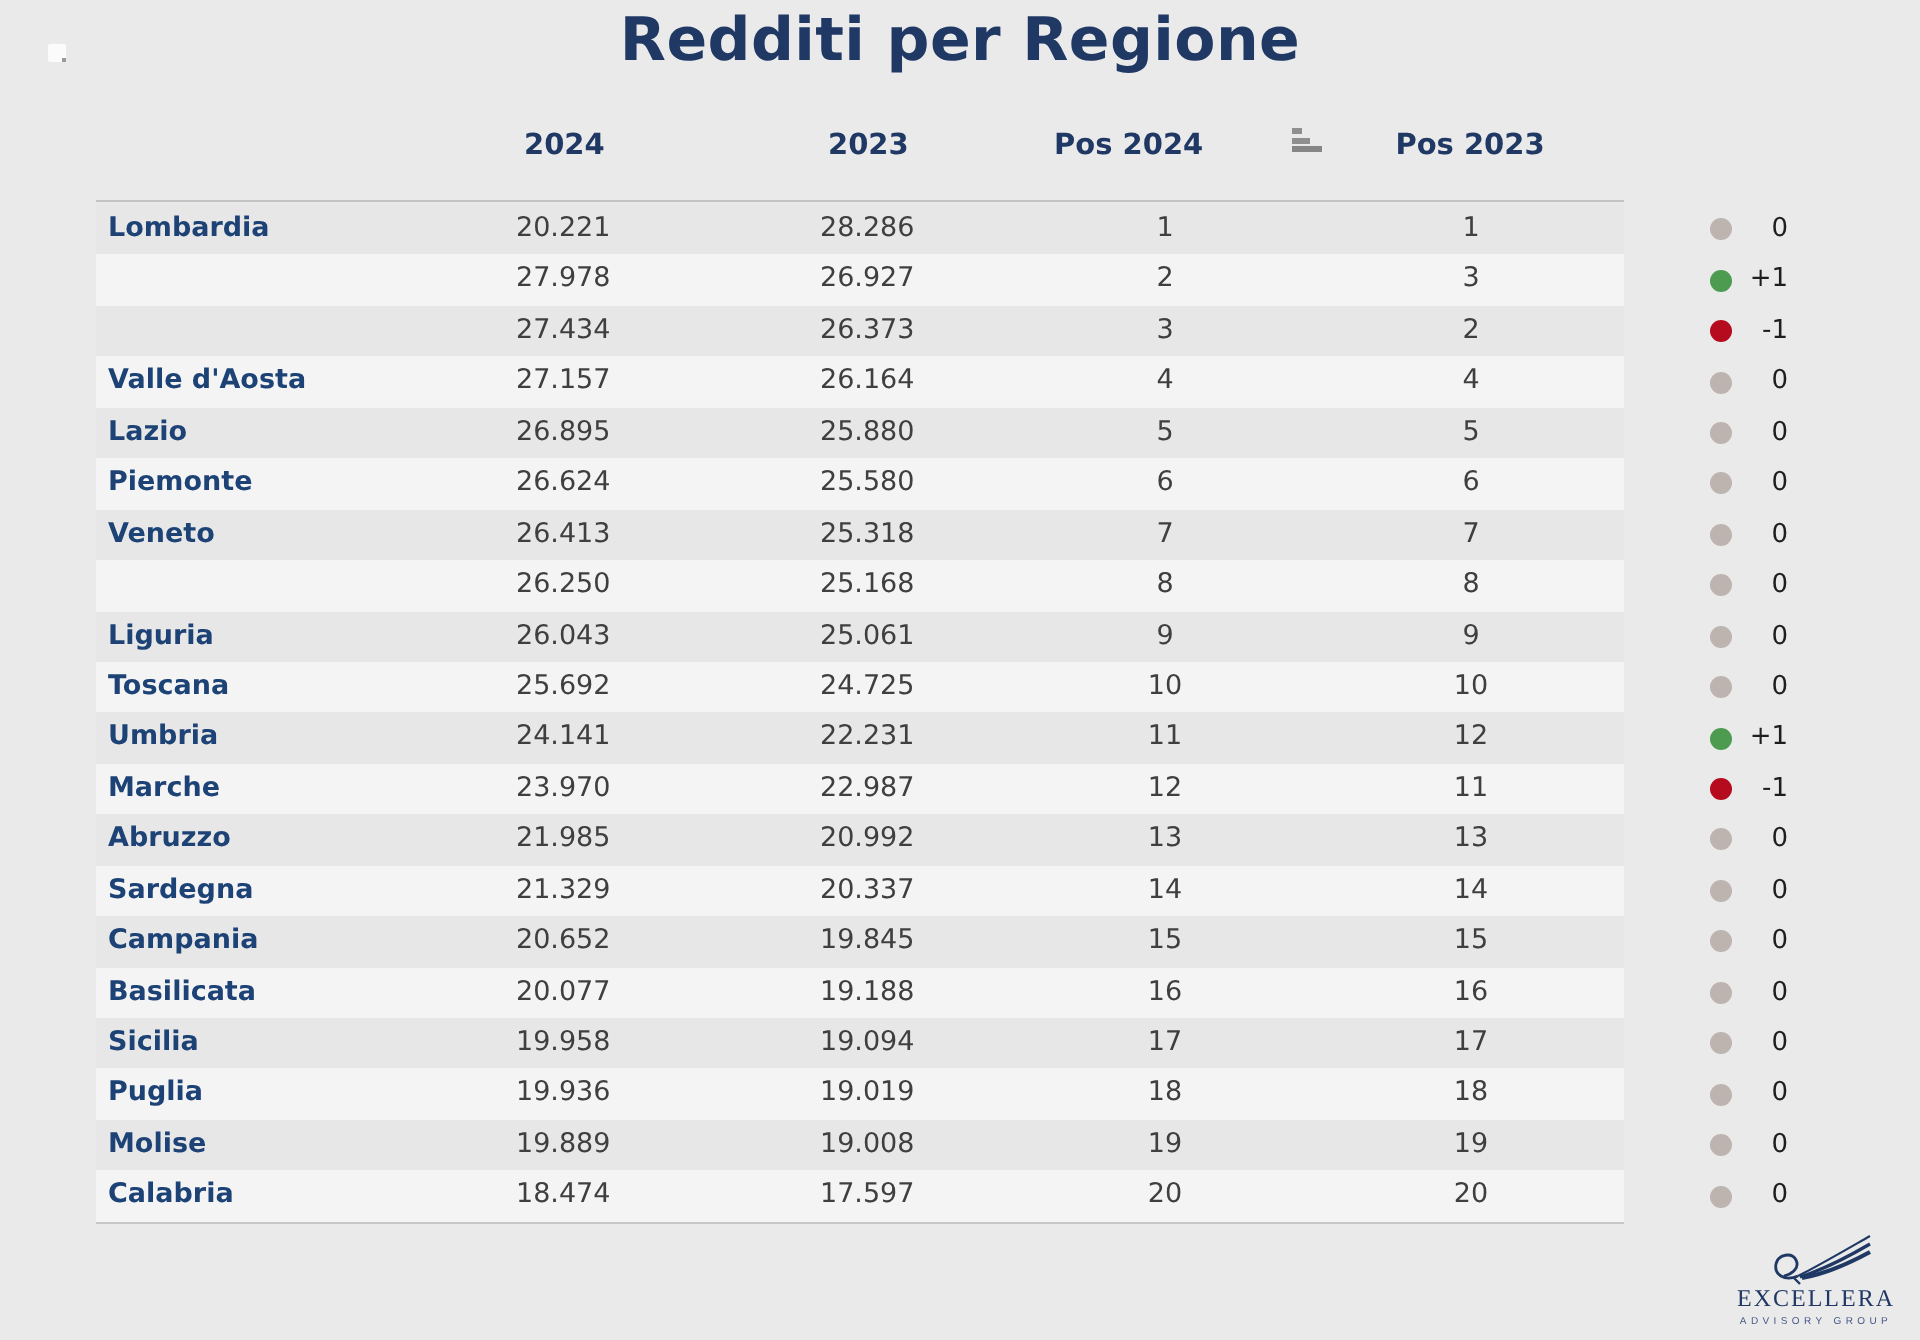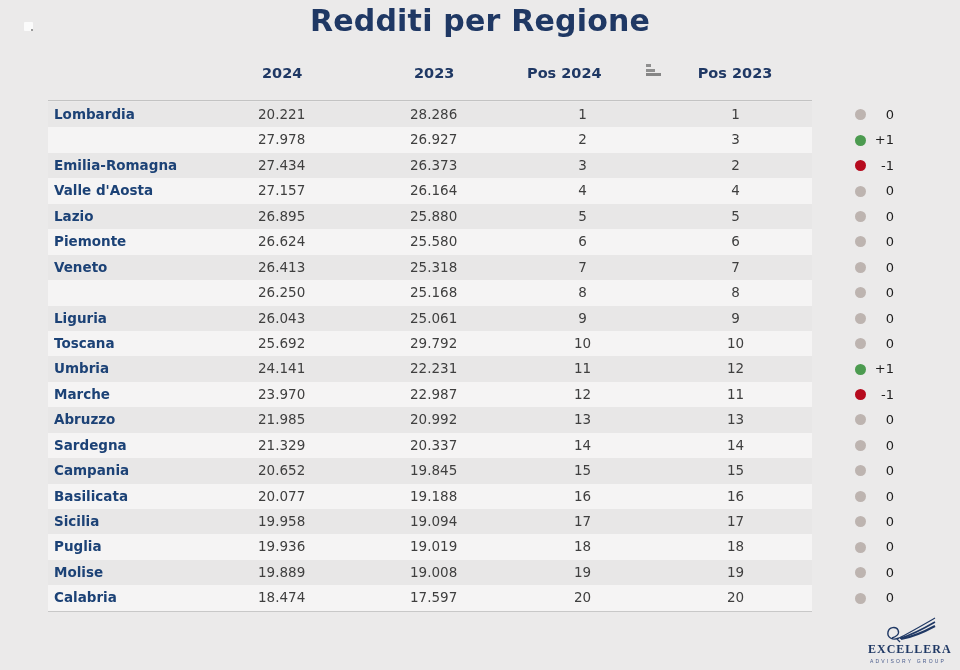--- a/index.html
+++ b/index.html
@@ -65,21 +65,21 @@
     position:absolute;left:854px;top:0;width:40px;height:25.45px;line-height:25.45px;
     text-align:right;font-size:13px;color:#1e1e1e;
   }
   
   .logo{
     position:absolute;right:12px;bottom:6px;width:80px;text-align:center;
   }
   .logo svg{display:block;margin:0 auto -1px auto;}
   .logo-name{
     font-family:"Liberation Serif","DejaVu Serif",serif;
-    font-size:12px;color:#1f3864;letter-spacing:1px;font-weight:700;
+    font-size:12px;color:#1f3864;letter-spacing:1px;font-weight:400;
     white-space:nowrap;
   }
   .logo-sub{
     font-family:"Liberation Sans",sans-serif;
     font-size:5px;color:#46598a;letter-spacing:2.2px;margin-top:1px;
     white-space:nowrap;
   }
 </style>
 </head>
 <body>
@@ -117,21 +117,20 @@
     <div class="stripe" style="background: rgb(245, 244, 244);"></div>
     <span class="cell v2024">27.978</span>
     <span class="cell v2023">26.927</span>
     <span class="cell p2024">2</span>
     <span class="cell p2023">3</span>
     <span class="dot" style="background: rgb(76, 155, 80);"></span>
     <span class="delta">+1</span>
   </div>
       <div class="row">
     <div class="stripe" style="background: rgb(232, 231, 231);"></div>
-    <span class="cell region">Emilia-Romagna</span>
     <span class="cell v2024">27.434</span>
     <span class="cell v2023">26.373</span>
     <span class="cell p2024">3</span>
     <span class="cell p2023">2</span>
     <span class="dot" style="background: rgb(182, 11, 30);"></span>
     <span class="delta">-1</span>
   </div>
       <div class="row">
     <div class="stripe" style="background: rgb(245, 244, 244);"></div>
     <span class="cell region">Valle d'Aosta</span>
@@ -188,21 +187,21 @@
     <span class="cell v2023">25.061</span>
     <span class="cell p2024">9</span>
     <span class="cell p2023">9</span>
     <span class="dot" style="background: rgb(189, 180, 176);"></span>
     <span class="delta">0</span>
   </div>
       <div class="row">
     <div class="stripe" style="background: rgb(245, 244, 244);"></div>
     <span class="cell region">Toscana</span>
     <span class="cell v2024">25.692</span>
-    <span class="cell v2023">29.792</span>
+    <span class="cell v2023">24.725</span>
     <span class="cell p2024">10</span>
     <span class="cell p2023">10</span>
     <span class="dot" style="background: rgb(189, 180, 176);"></span>
     <span class="delta">0</span>
   </div>
       <div class="row">
     <div class="stripe" style="background: rgb(232, 231, 231);"></div>
     <span class="cell region">Umbria</span>
     <span class="cell v2024">24.141</span>
     <span class="cell v2023">22.231</span>

